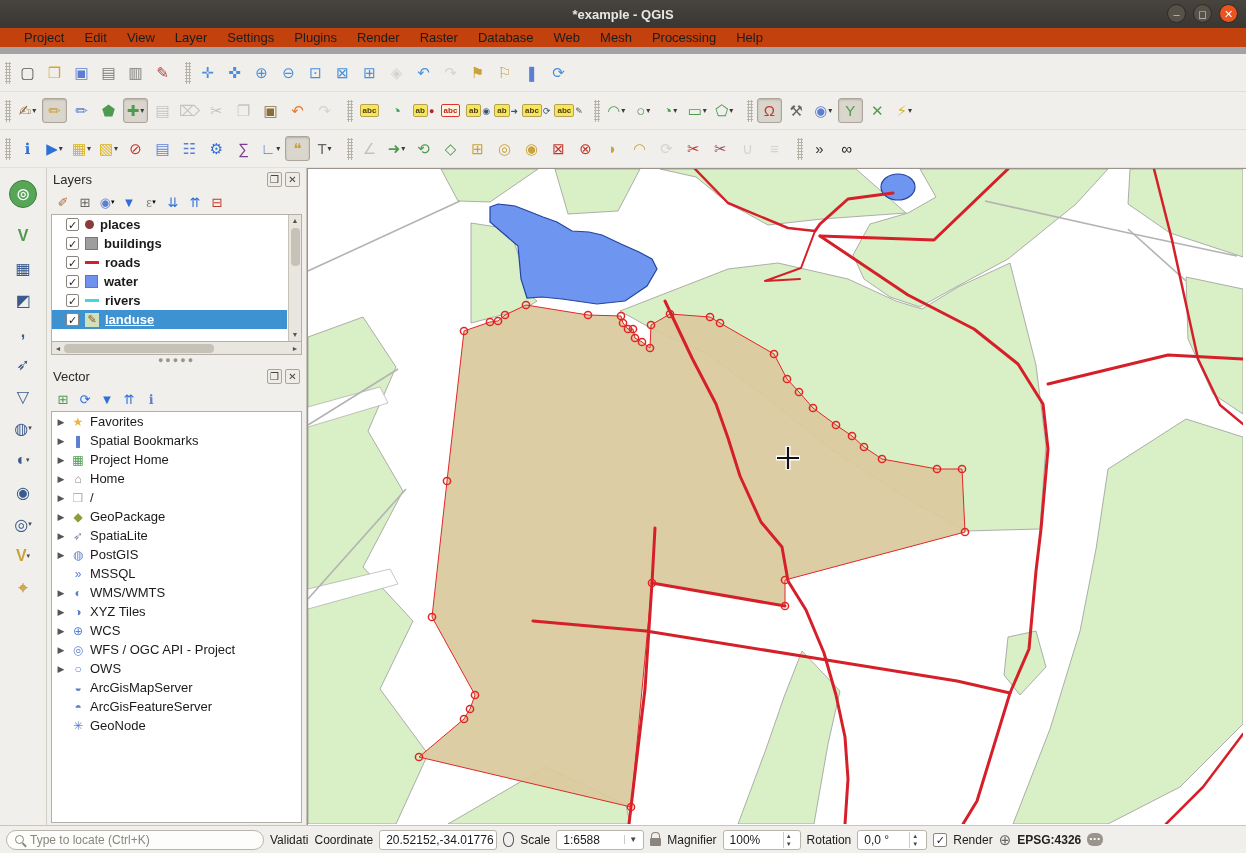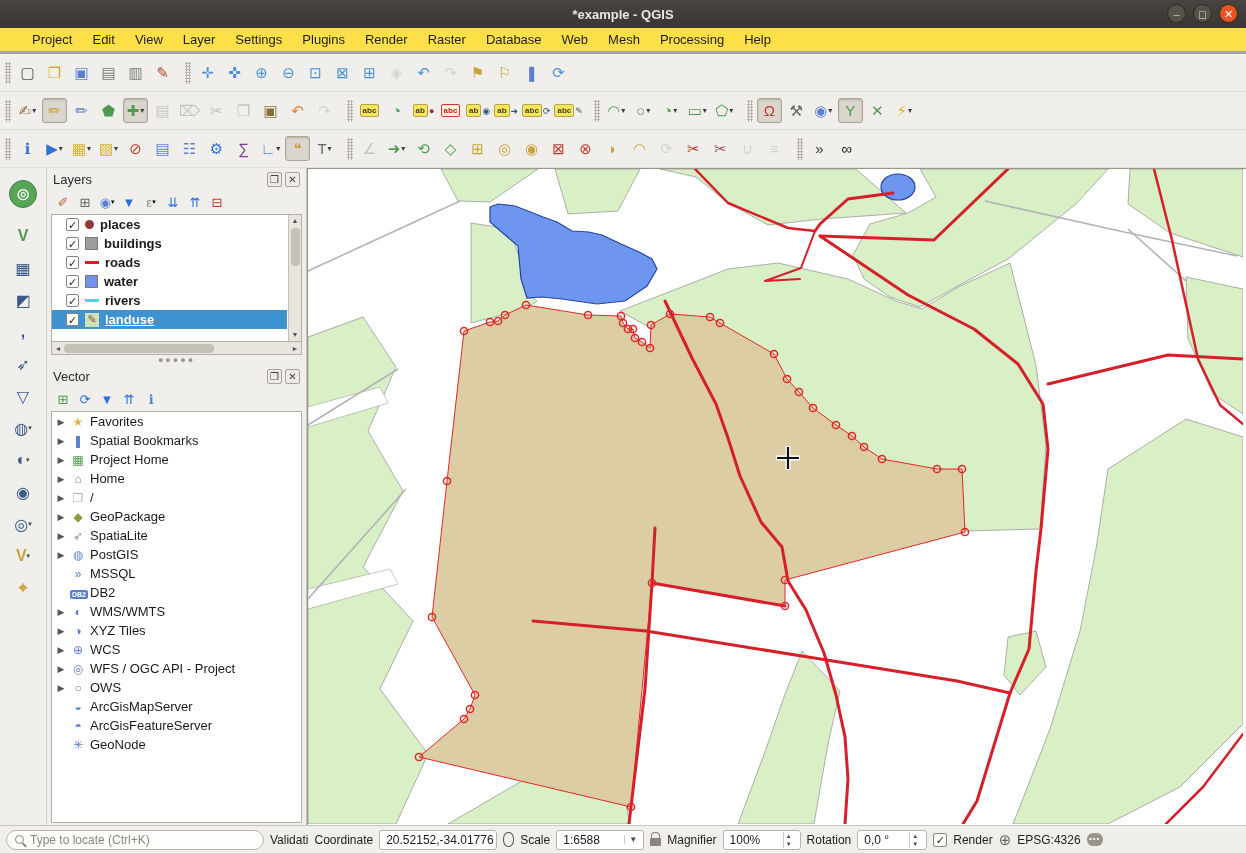--- a/index.html
+++ b/index.html
@@ -9,22 +9,22 @@
   
   .titlebar { height:28px; background:linear-gradient(#48453f,#3a3732); position:relative;
     display:flex; align-items:center; justify-content:center; }
   .titlebar .title { color:#e9e7e3; font-weight:bold; font-size:13px; }
   .winbtns { position:absolute; right:8px; top:4px; display:flex; gap:7px; }
   .winbtn { width:19px; height:19px; border-radius:50%; background:#56524a; color:#ccc8c0;
     font-size:11px; line-height:18px; text-align:center; border:1px solid #2e2b27; }
   .winbtn.close { background:#e95420; color:#fff; font-weight:bold; }
 
   
-  .menubar { height:26px; background:#fde047; display:flex; align-items:center; padding-left:22px;
-    border-bottom:3px solid #a3a3a3; }
+  .menubar { height:26px; background:#c2410c; display:flex; align-items:center; padding-left:14px;
+    border-bottom:7px solid #a3a3a3; }
   .menu-item { padding:0 10px; font-size:13px; color:#1d1d1d; height:26px; line-height:26px; }
 
   
   .tbrow { height:38px; background:#f1efec; display:flex; align-items:center;
     border-bottom:1px solid #e3dfd8; padding-left:2px; }
   .tbgroup { display:flex; align-items:center; margin-right:6px; }
   .grip { width:6px; height:22px; margin:0 3px;
     background-image:radial-gradient(#b8b3a9 1px, transparent 1.2px); background-size:3px 3px; }
   .tbtn { min-width:25px; height:25px; margin:0 1px; border:1px solid transparent; border-radius:3px;
     display:flex; align-items:center; justify-content:center; font-size:15px; cursor:default; }
@@ -626,25 +626,20 @@
         </div>
         <div class="brow">
           <span class="arrow">▶</span>
           <span class="bicon" style="color: rgb(91, 127, 208);">◍</span>
           <span class="bname">PostGIS</span>
         </div>
         <div class="brow">
           <span class="arrow"></span>
           <span class="bicon" style="color: rgb(91, 127, 208);">»</span>
           <span class="bname">MSSQL</span>
-        </div>
-        <div class="brow">
-          <span class="arrow"></span>
-          <span class="bicon"><span class="dbchip">DB2</span></span>
-          <span class="bname">DB2</span>
         </div>
         <div class="brow">
           <span class="arrow">▶</span>
           <span class="bicon" style="color: rgb(91, 127, 208);">◐</span>
           <span class="bname">WMS/WMTS</span>
         </div>
         <div class="brow">
           <span class="arrow">▶</span>
           <span class="bicon" style="color: rgb(91, 127, 208);">◑</span>
           <span class="bname">XYZ Tiles</span>
@@ -806,15 +801,15 @@
   <div class="sb-input" style="width:70px">
     <span style="flex:1">0,0 °</span>
     <span class="spin">
         <span>▲</span>
         <span>▼</span>
       </span>
   </div>
   <span class="sb-check" id="render-check">✓</span>
   <span class="sb-label">Render</span>
   <span class="globe-icon">⊕</span>
-  <span class="sb-label" style="font-weight:normal">EPSG:4326</span>
+  <span class="sb-label" style="font-weight:bold">EPSG:4326</span>
   <span class="msg-icon">•••</span>
 </div>
 
 </body></html>

